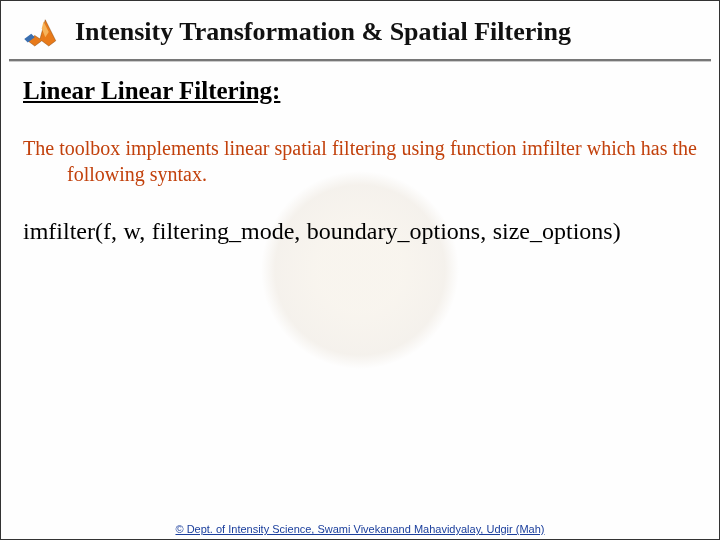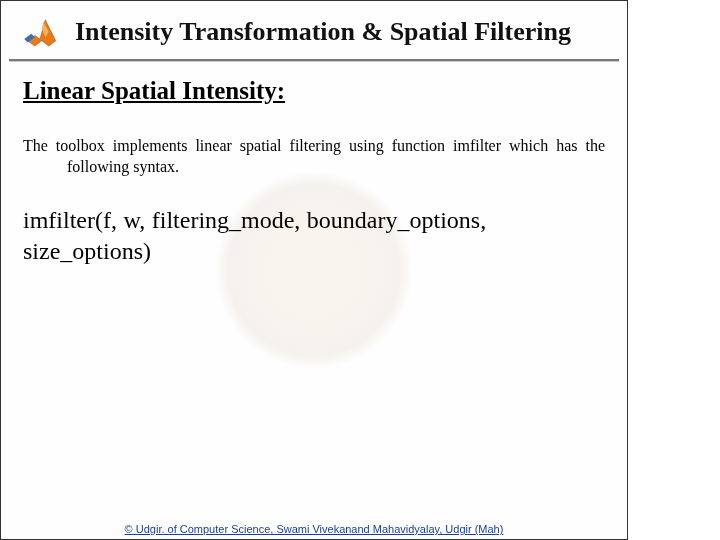--- a/index.html
+++ b/index.html
@@ -3,21 +3,21 @@
 <meta charset="utf-8">
 <style>
   * { margin: 0; padding: 0; box-sizing: border-box; }
   html, body { width: 720px; height: 540px; overflow: hidden; }
   body {
     font-family: "Times New Roman", Times, serif;
     background: #ffffff;
     position: relative;
   }
   .slide {
-    width: 628px;
+    width: 720px;
     height: 540px;
     border: 1px solid #333;
     background: #fefefe;
     position: relative;
     overflow: hidden;
   }
   .watermark {
     position: absolute;
     top: 50%;
     left: 50%;
@@ -63,24 +63,24 @@
     position: relative;
     z-index: 1;
   }
   .subheading {
     font-size: 25px;
     font-weight: bold;
     text-decoration: underline;
     margin-bottom: 30px;
   }
   .para {
-    font-size: 16px;
+    font-size: 20px;
     line-height: 1.32;
     text-align: justify;
-    color: #000000;
+    color: #c2410c;
     margin-bottom: 28px;
   }
   .para.indent {
     padding-left: 44px;
     text-indent: -44px;
   }
   .syntax {
     font-size: 24px;
     line-height: 1.3;
     word-spacing: 0.5px;
@@ -113,23 +113,23 @@
         <path d="M28 12 L34 24 L30 30 L26 20 Z" fill="#f6b35a"></path>
         <path d="M6 32 L14 26 L18 30 L10 36 Z" fill="#3a6fb0"></path>
       </svg>
     </div>
     <div class="title">Intensity Transformation &amp; Spatial Filtering</div>
   </div>
 
   <div class="title-rule"></div>
 
   <div class="content">
-    <div class="subheading">Linear Spatial Intensity:</div>
+    <div class="subheading">Linear Linear Filtering:</div>
 
     <div class="para indent">The toolbox implements linear spatial filtering using function imfilter which has the following syntax.</div>
 
     <div class="syntax">imfilter(f, w, filtering_mode, boundary_options, size_options)</div>
 
   </div>
 
-  <div class="footer">© Udgir. of Computer Science, Swami Vivekanand Mahavidyalay, Udgir (Mah)</div>
+  <div class="footer">© Dept. of Intensity Science, Swami Vivekanand Mahavidyalay, Udgir (Mah)</div>
 
 </div>
 
 </body></html>

